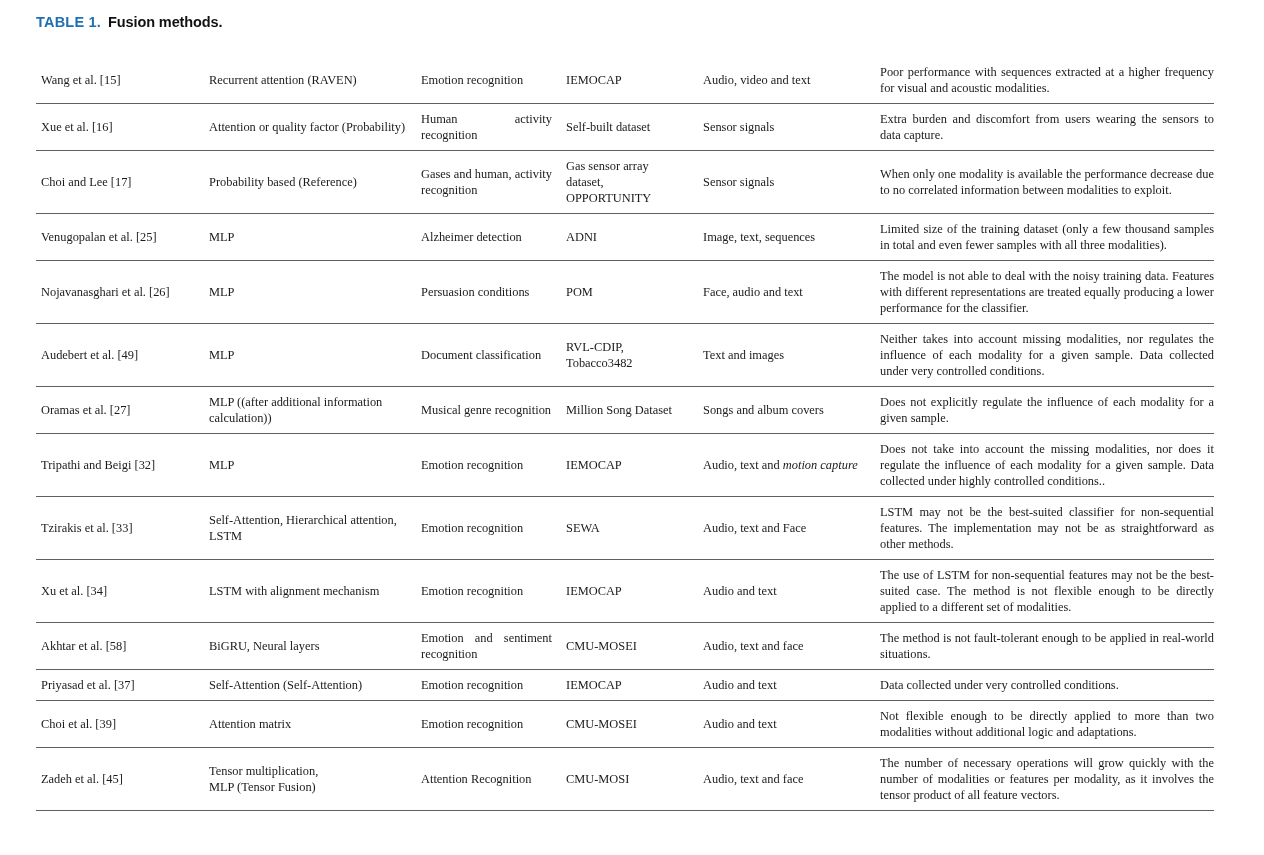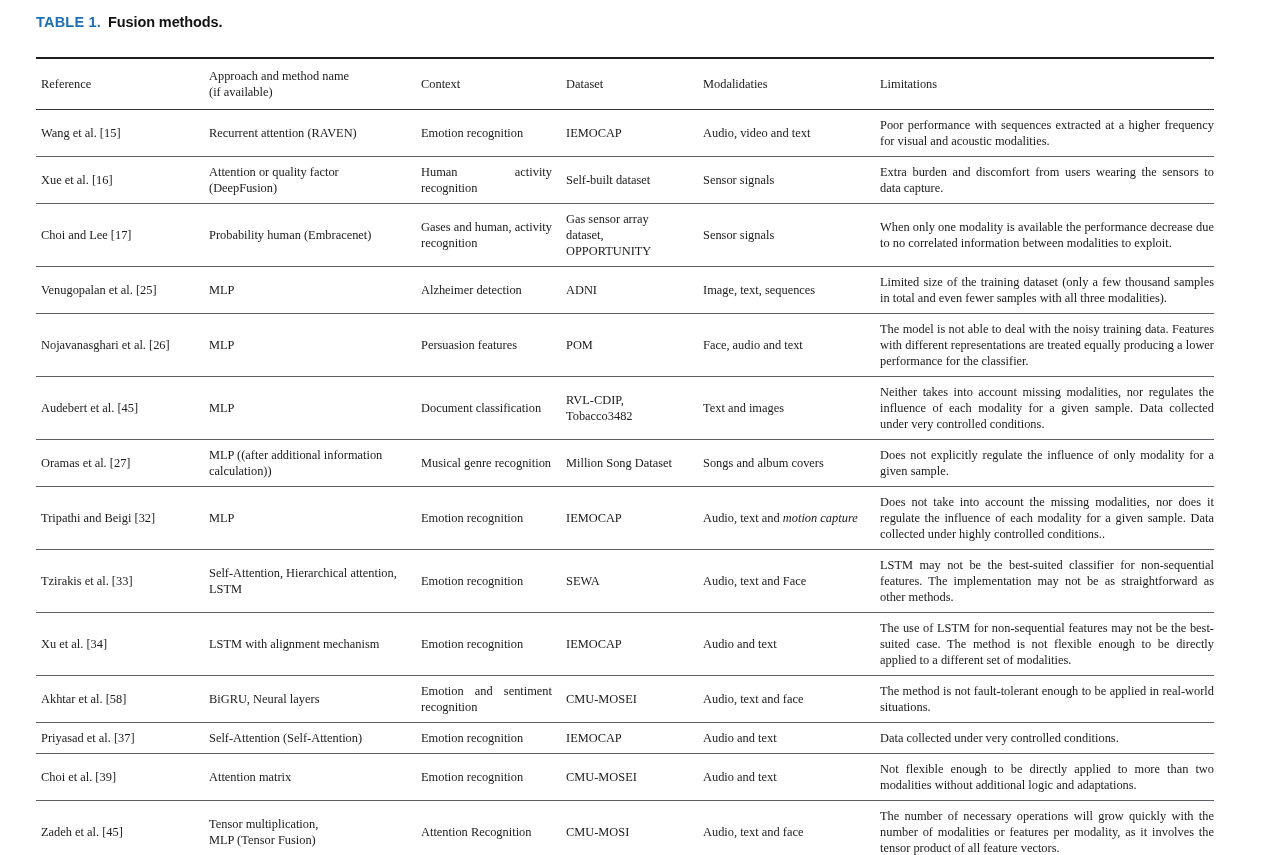--- a/index.html
+++ b/index.html
@@ -116,43 +116,20 @@
       <colgroup>
         <col class="c-ref">
           <col class="c-app">
           <col class="c-ctx">
           <col class="c-data">
           <col class="c-mod">
           <col class="c-lim">
       </colgroup>
       <tbody>
 
-        <tr class="rule-top head">
-          <td>
-              <div class="cell pl">Reference</div>
-            </td>
-          <td>
-              <div class="cell">
-            <div>Approach and method name</div>
-            <div>(if available)</div>
-          </div>
-            </td>
-          <td>
-              <div class="cell">Context</div>
-            </td>
-          <td>
-              <div class="cell">Dataset</div>
-            </td>
-          <td>
-              <div class="cell">Modalidaties</div>
-            </td>
-          <td>
-              <div class="cell">Limitations</div>
-            </td>
-        </tr>
 
         <tr class="row">
           <td>
               <div class="cell pl">Wang et al. [15]</div>
             </td>
           <td>
               <div class="cell">Recurrent attention (RAVEN)</div>
             </td>
           <td>
               <div class="cell just">Emotion recognition</div>
@@ -166,42 +143,42 @@
           <td>
               <div class="cell lim">Poor performance with sequences extracted at a higher frequency for visual and acoustic modalities.</div>
             </td>
         </tr>
 
         <tr class="row">
           <td>
               <div class="cell pl">Xue et al. [16]</div>
             </td>
           <td>
-              <div class="cell">Attention or quality factor (DeepFusion)</div>
+              <div class="cell">Attention or quality factor (Probability)</div>
             </td>
           <td>
               <div class="cell just">Human activity recognition</div>
             </td>
           <td>
               <div class="cell">Self-built dataset</div>
             </td>
           <td>
               <div class="cell">Sensor signals</div>
             </td>
           <td>
               <div class="cell lim">Extra burden and discomfort from users wearing the sensors to data capture.</div>
             </td>
         </tr>
 
         <tr class="row">
           <td>
               <div class="cell pl">Choi and Lee [17]</div>
             </td>
           <td>
-              <div class="cell">Probability human (Embracenet)</div>
+              <div class="cell">Probability based (Reference)</div>
             </td>
           <td>
               <div class="cell just">Gases and human, activity recognition</div>
             </td>
           <td>
               <div class="cell">Gas sensor array dataset, OPPORTUNITY</div>
             </td>
           <td>
               <div class="cell">Sensor signals</div>
             </td>
@@ -232,36 +209,36 @@
         </tr>
 
         <tr class="row">
           <td>
               <div class="cell pl">Nojavanasghari et al. [26]</div>
             </td>
           <td>
               <div class="cell">MLP</div>
             </td>
           <td>
-              <div class="cell just">Persuasion features</div>
+              <div class="cell just">Persuasion conditions</div>
             </td>
           <td>
               <div class="cell">POM</div>
             </td>
           <td>
               <div class="cell">Face, audio and text</div>
             </td>
           <td>
               <div class="cell lim">The model is not able to deal with the noisy training data. Features with different representations are treated equally producing a lower performance for the classifier.</div>
             </td>
         </tr>
 
         <tr class="row">
           <td>
-              <div class="cell pl">Audebert et al. [45]</div>
+              <div class="cell pl">Audebert et al. [49]</div>
             </td>
           <td>
               <div class="cell">MLP</div>
             </td>
           <td>
               <div class="cell just">Document classification</div>
             </td>
           <td>
               <div class="cell">RVL-CDIP, Tobacco3482</div>
             </td>
@@ -283,21 +260,21 @@
           <td>
               <div class="cell just">Musical genre recognition</div>
             </td>
           <td>
               <div class="cell">Million Song Dataset</div>
             </td>
           <td>
               <div class="cell">Songs and album covers</div>
             </td>
           <td>
-              <div class="cell lim">Does not explicitly regulate the influence of only modality for a given sample.</div>
+              <div class="cell lim">Does not explicitly regulate the influence of each modality for a given sample.</div>
             </td>
         </tr>
 
         <tr class="row">
           <td>
               <div class="cell pl">Tripathi and Beigi [32]</div>
             </td>
           <td>
               <div class="cell">MLP</div>
             </td>

